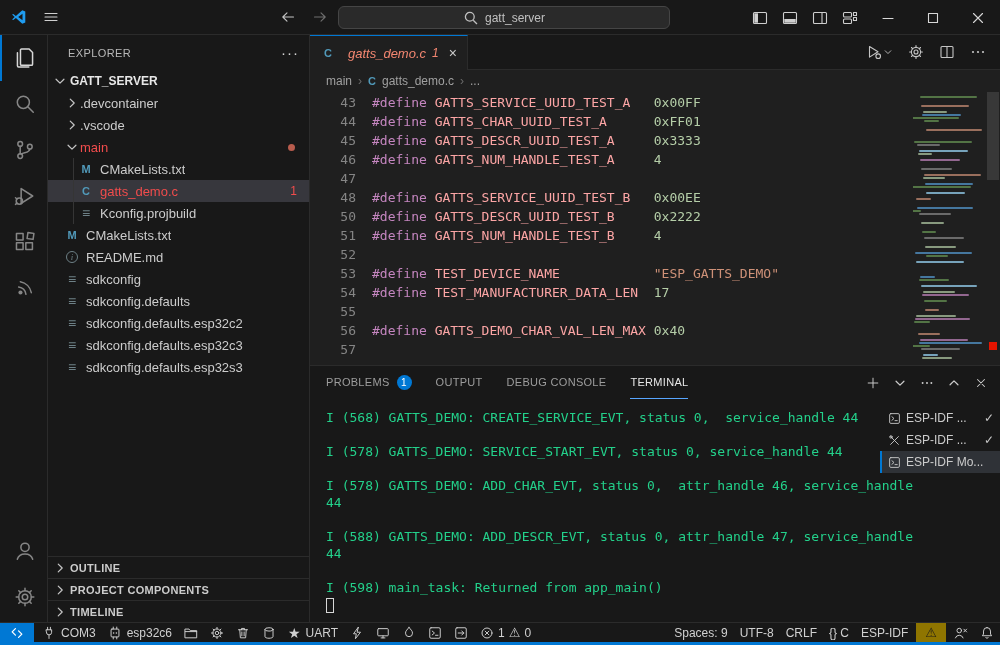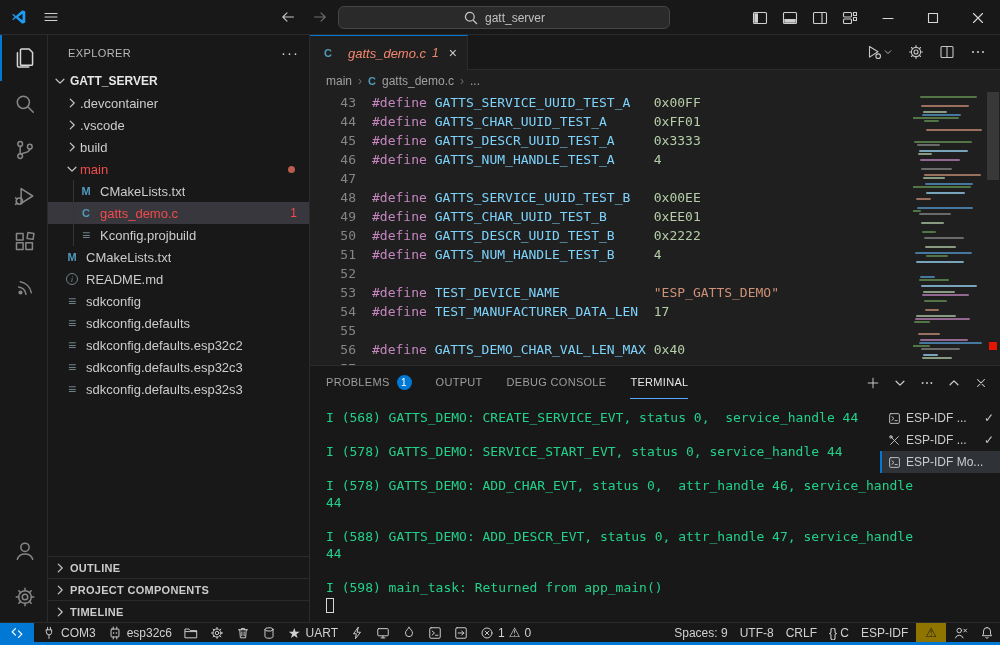--- a/index.html
+++ b/index.html
@@ -65,21 +65,21 @@
 
   .breadcrumb{height:22px;flex:none;display:flex;align-items:center;gap:6px;padding-left:16px;font-size:12px;color:#a0a0a0;background:#1f1f1f}
   .bc-sep{color:#6a6a6a}
   .bc-c{color:#519aba;font-weight:bold;font-size:11px}
   .bc-item{cursor:pointer}
 
   .code-area{flex:1;position:relative;background:#1f1f1f;overflow:hidden}
   .code-lines{position:absolute;top:1px;left:0;right:94px}
   .code-line{display:flex;height:19px;line-height:19px;font-family:"DejaVu Sans Mono",monospace;font-size:13px;white-space:pre}
   .ln{width:46px;flex:none;margin-right:16px;text-align:right;color:#858585}
-  .tk-d{color:#c586c0}.tk-m{color:#7dd3fc}.tk-v{color:#b5cea8}.tk-s{color:#ce9178}.tk-p{color:#d4d4d4}
+  .tk-d{color:#c586c0}.tk-m{color:#fca5a5}.tk-v{color:#b5cea8}.tk-s{color:#ce9178}.tk-p{color:#d4d4d4}
   .minimap{position:absolute;top:4px;right:15px;width:72px;bottom:0;overflow:hidden;cursor:pointer}
   .mm-line{height:2px;margin-bottom:1px;border-radius:1px;opacity:.7}
   .vscroll{position:absolute;top:0;right:0;width:14px;bottom:0;cursor:pointer}
   .vthumb{position:absolute;top:0;left:1px;right:1px;height:88px;background:rgba(121,121,121,.28)}
   .err-mark{position:absolute;right:3px;top:250px;width:8px;height:8px;background:#e51400}
 
   
   .panel{height:257px;flex:none;border-top:1px solid #2b2b2b;background:#181818;display:flex;flex-direction:column}
   .panel-header{height:33px;flex:none;display:flex;align-items:center;padding:0 12px 0 16px}
   .ptab{height:33px;display:flex;align-items:center;gap:7px;margin-right:24px;font-size:11px;letter-spacing:.3px;color:#9d9d9d;border-bottom:1px solid transparent;cursor:pointer}
@@ -290,28 +290,20 @@
           <span class="tlabel">.devcontainer</span>
         </div>
         <div class="tree-row" style="padding-left:16px">
           <span class="chev icon">
             <svg viewBox="0 0 16 16" fill="none" stroke="currentColor" stroke-width="1.4" stroke-linecap="round" stroke-linejoin="round">
               <path d="M6 3.5L10.5 8 6 12.5"></path>
             </svg>
           </span>
           <span class="tlabel">.vscode</span>
         </div>
-        <div class="tree-row" style="padding-left:16px">
-          <span class="chev icon">
-            <svg viewBox="0 0 16 16" fill="none" stroke="currentColor" stroke-width="1.4" stroke-linecap="round" stroke-linejoin="round">
-              <path d="M6 3.5L10.5 8 6 12.5"></path>
-            </svg>
-          </span>
-          <span class="tlabel">build</span>
-        </div>
         <div class="tree-row error" style="padding-left:16px">
           <span class="chev icon exp">
             <svg viewBox="0 0 16 16" fill="none" stroke="currentColor" stroke-width="1.4" stroke-linecap="round" stroke-linejoin="round">
               <path d="M6 3.5L10.5 8 6 12.5"></path>
             </svg>
           </span>
           <span class="tlabel">main</span>
           <span class="badge-dot"></span>
         </div>
         <div class="tree-row" style="padding-left:30px">
@@ -444,21 +436,20 @@
     </div>
 
     <div class="code-area">
       <div class="code-lines">
           <div class="code-line"><span class="ln">43</span><span><span class="tk-d">#define </span><span class="tk-m">GATTS_SERVICE_UUID_TEST_A</span><span class="tk-p">   </span><span class="tk-v">0x00FF</span></span></div>
           <div class="code-line"><span class="ln">44</span><span><span class="tk-d">#define </span><span class="tk-m">GATTS_CHAR_UUID_TEST_A</span><span class="tk-p">      </span><span class="tk-v">0xFF01</span></span></div>
           <div class="code-line"><span class="ln">45</span><span><span class="tk-d">#define </span><span class="tk-m">GATTS_DESCR_UUID_TEST_A</span><span class="tk-p">     </span><span class="tk-v">0x3333</span></span></div>
           <div class="code-line"><span class="ln">46</span><span><span class="tk-d">#define </span><span class="tk-m">GATTS_NUM_HANDLE_TEST_A</span><span class="tk-p">     </span><span class="tk-v">4</span></span></div>
           <div class="code-line"><span class="ln">47</span><span></span></div>
           <div class="code-line"><span class="ln">48</span><span><span class="tk-d">#define </span><span class="tk-m">GATTS_SERVICE_UUID_TEST_B</span><span class="tk-p">   </span><span class="tk-v">0x00EE</span></span></div>
-          <div class="code-line"><span class="ln">49</span><span><span class="tk-d">#define </span><span class="tk-m">GATTS_CHAR_UUID_TEST_B</span><span class="tk-p">      </span><span class="tk-v">0xEE01</span></span></div>
           <div class="code-line"><span class="ln">50</span><span><span class="tk-d">#define </span><span class="tk-m">GATTS_DESCR_UUID_TEST_B</span><span class="tk-p">     </span><span class="tk-v">0x2222</span></span></div>
           <div class="code-line"><span class="ln">51</span><span><span class="tk-d">#define </span><span class="tk-m">GATTS_NUM_HANDLE_TEST_B</span><span class="tk-p">     </span><span class="tk-v">4</span></span></div>
           <div class="code-line"><span class="ln">52</span><span></span></div>
           <div class="code-line"><span class="ln">53</span><span><span class="tk-d">#define </span><span class="tk-m">TEST_DEVICE_NAME</span><span class="tk-p">            </span><span class="tk-s">"ESP_GATTS_DEMO"</span></span></div>
           <div class="code-line"><span class="ln">54</span><span><span class="tk-d">#define </span><span class="tk-m">TEST_MANUFACTURER_DATA_LEN</span><span class="tk-p">  </span><span class="tk-v">17</span></span></div>
           <div class="code-line"><span class="ln">55</span><span></span></div>
           <div class="code-line"><span class="ln">56</span><span><span class="tk-d">#define </span><span class="tk-m">GATTS_DEMO_CHAR_VAL_LEN_MAX</span><span class="tk-p"> </span><span class="tk-v">0x40</span></span></div>
           <div class="code-line"><span class="ln">57</span><span></span></div>
         </div>
       <div class="minimap">

